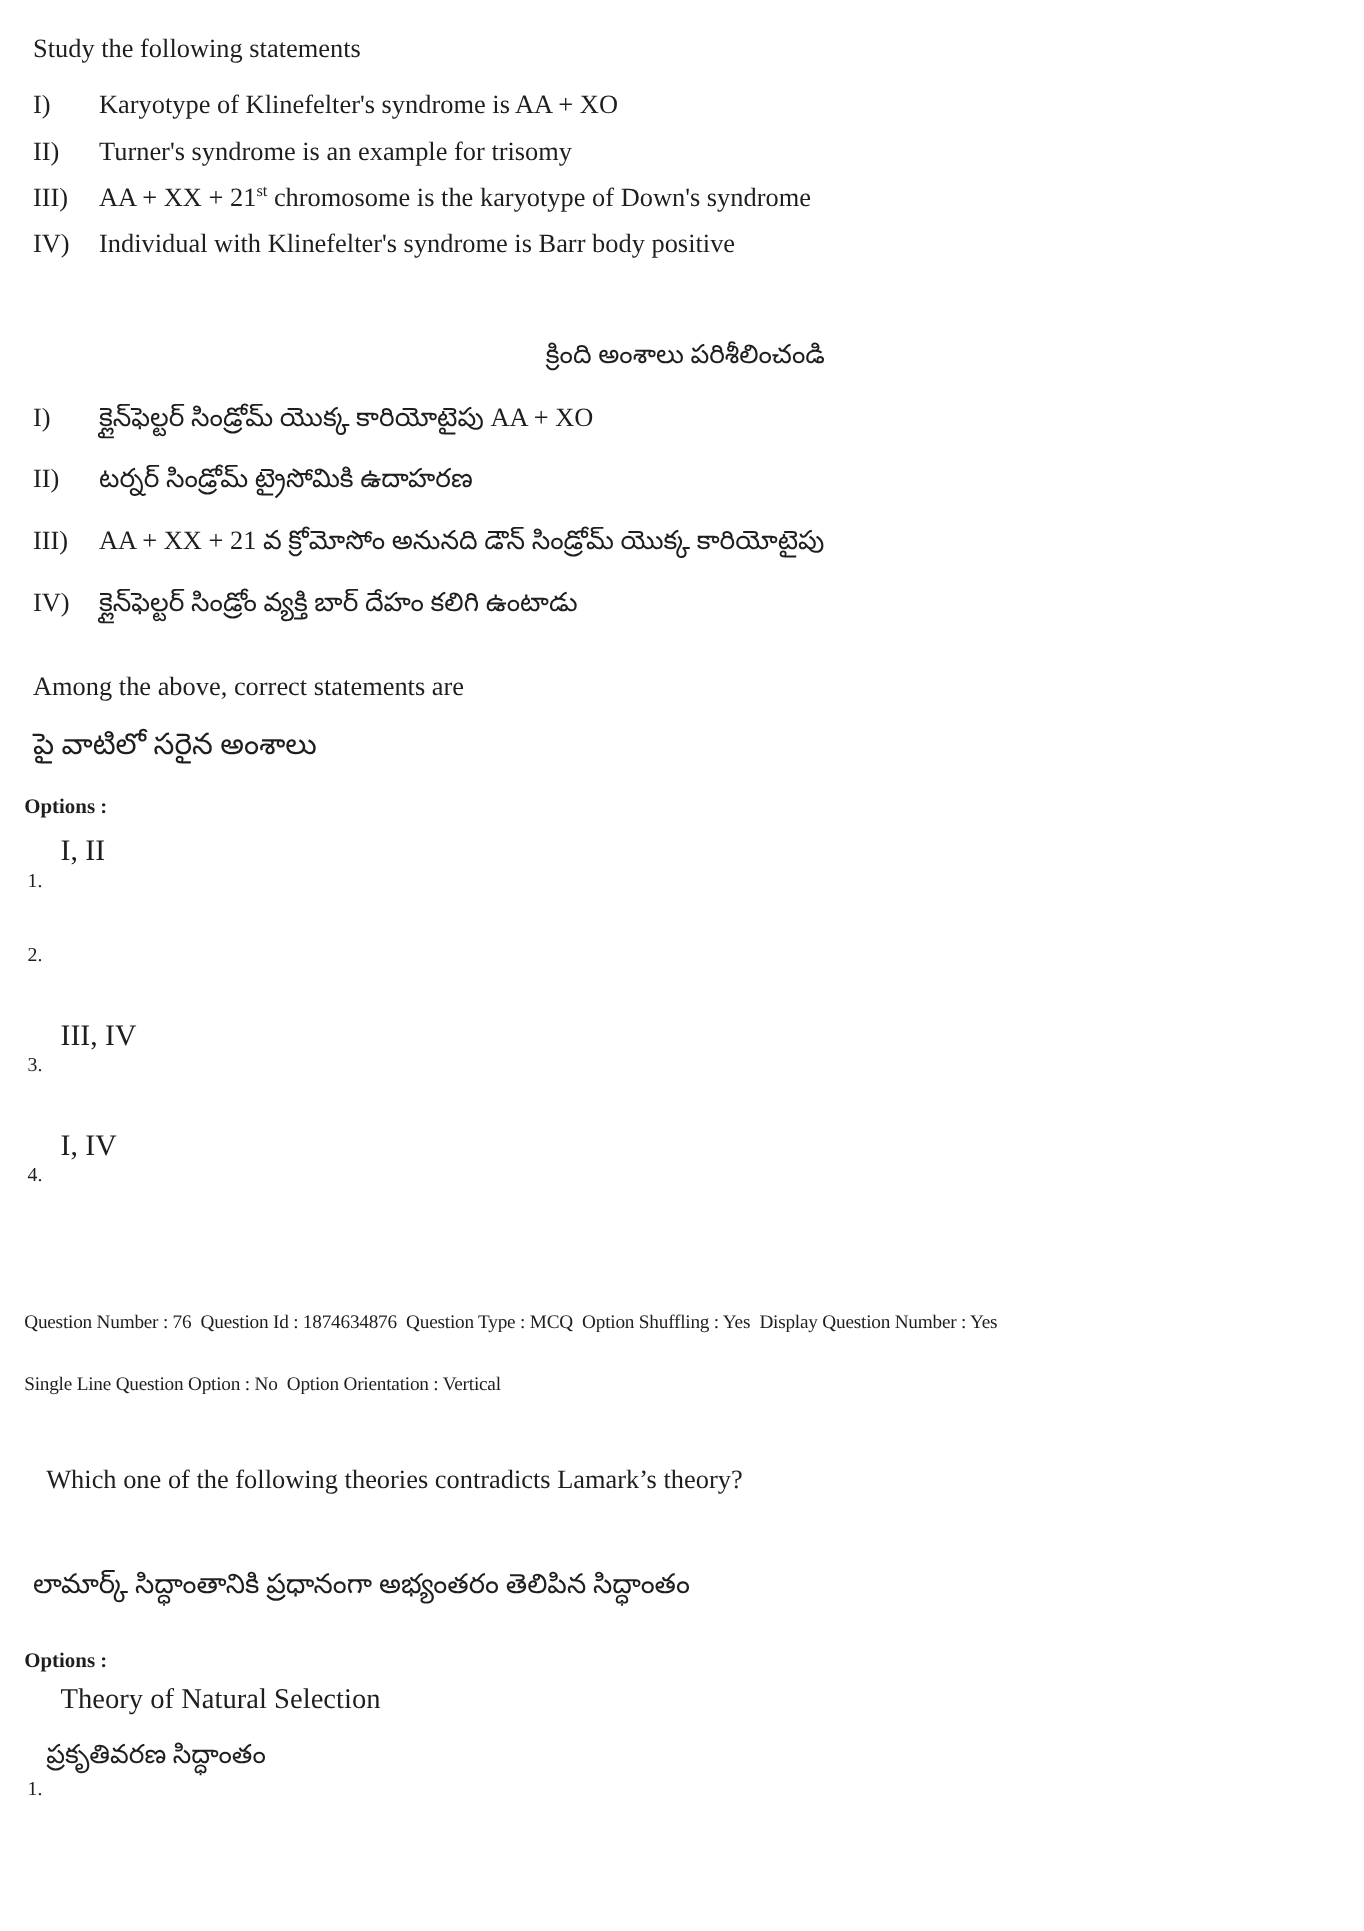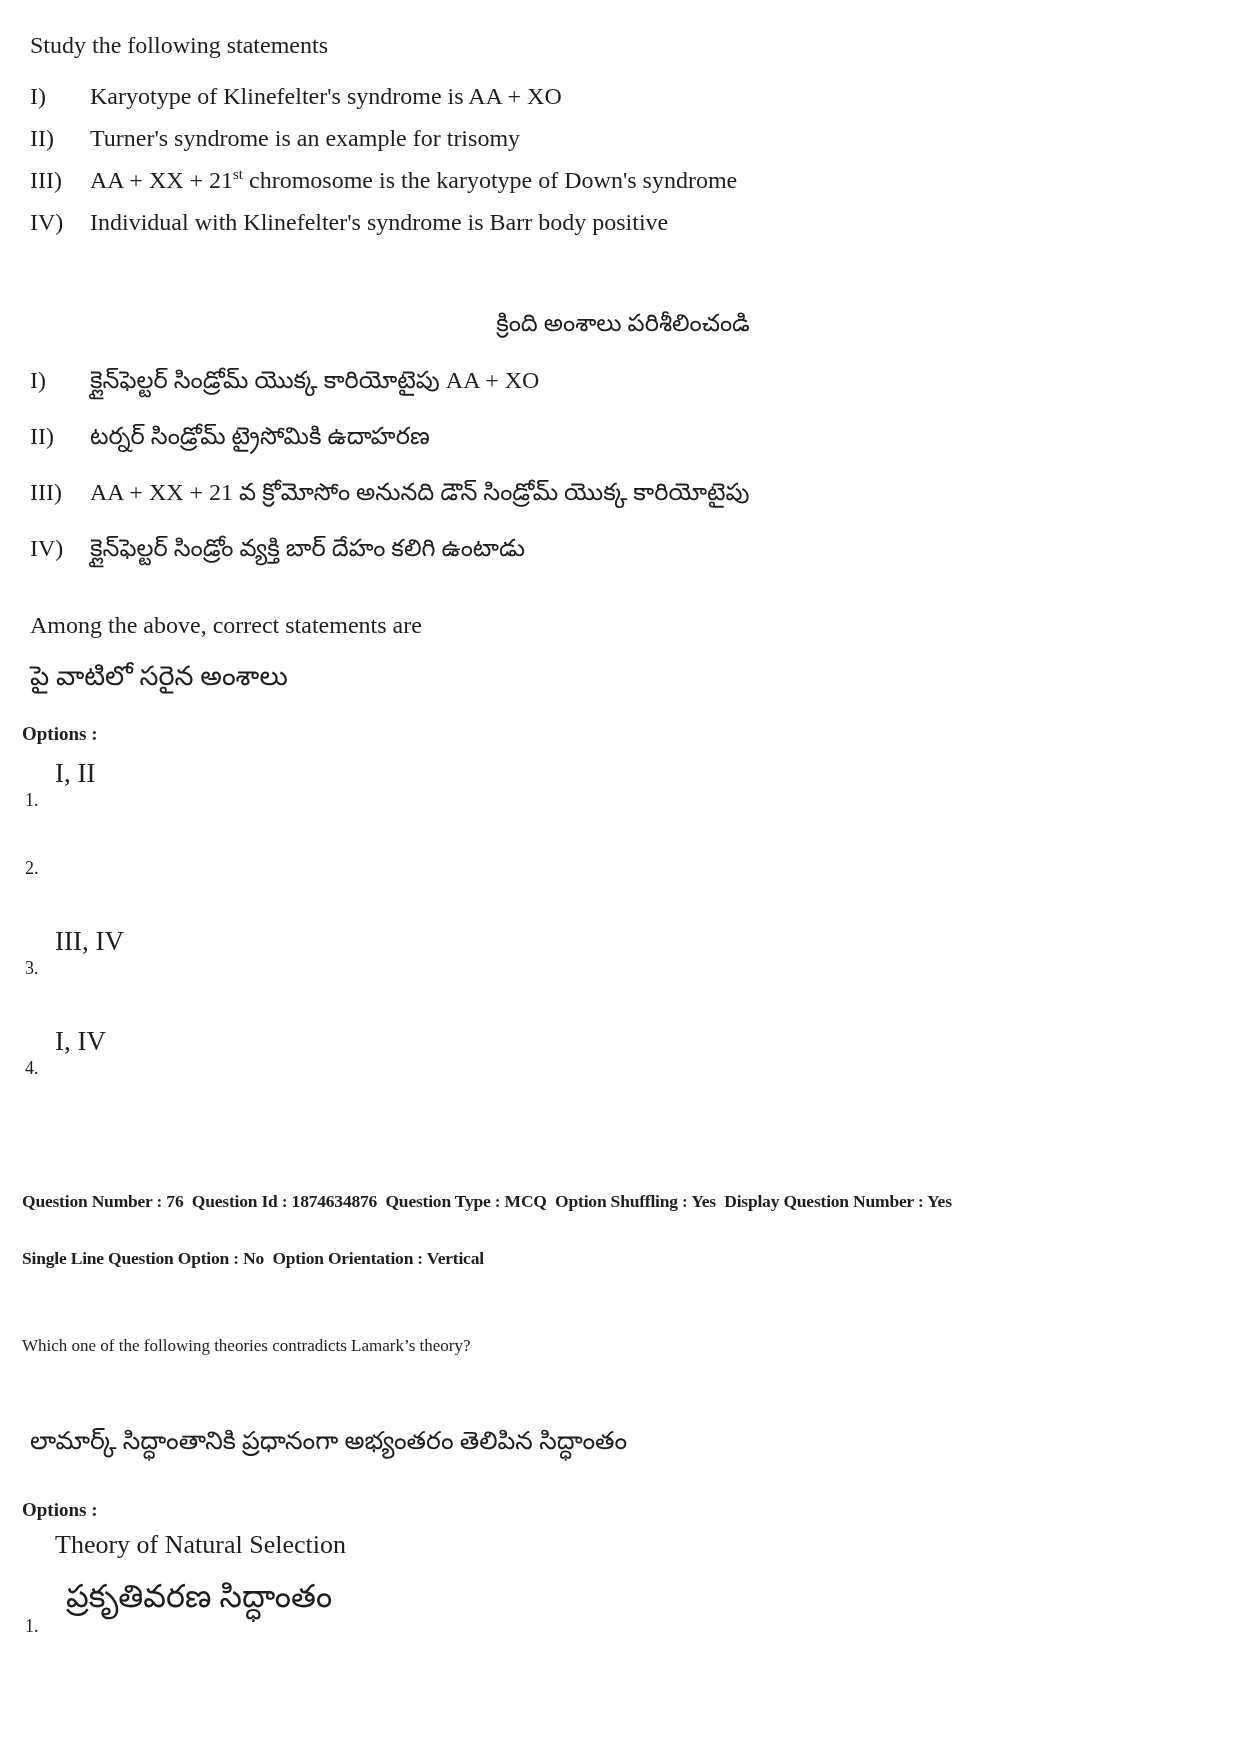--- a/index.html
+++ b/index.html
@@ -85,49 +85,49 @@
   }
   .opt-num {
     margin-left: 3px;
     margin-top: 2px;
     font-size: 18px;
     line-height: 20px;
   }
 
   .meta {
     margin-top: 76px;
-    font-weight: bold;
+    font-weight: normal;
     font-size: 17.5px;
     line-height: 19px;
     white-space: pre-wrap;
     letter-spacing: -0.2px;
   }
   .question-en {
     margin-top: 25px;
-    margin-left: 0;
-    font-size: 17px;
+    margin-left: 20px;
+    font-size: 24px;
     line-height: 30px;
   }
   .question-te {
     margin-top: 60px;
     margin-left: 8px;
     font-size: 25px;
     line-height: 40px;
   }
   .options-label.second { margin-top: 38px; }
   .options.second { margin-top: 9px; }
   .opt-text-en {
     margin-left: 33px;
     font-size: 26px;
     line-height: 30px;
   }
   .opt-text-te {
-    margin-left: 44px;
+    margin-left: 20px;
     margin-top: 18px;
-    font-size: 32px;
+    font-size: 24px;
     line-height: 36px;
   }
 </style>
 </head>
 <body>
 
 <div class="doc">
 
   <section>
     <p class="intro-en">Study the following statements</p>

